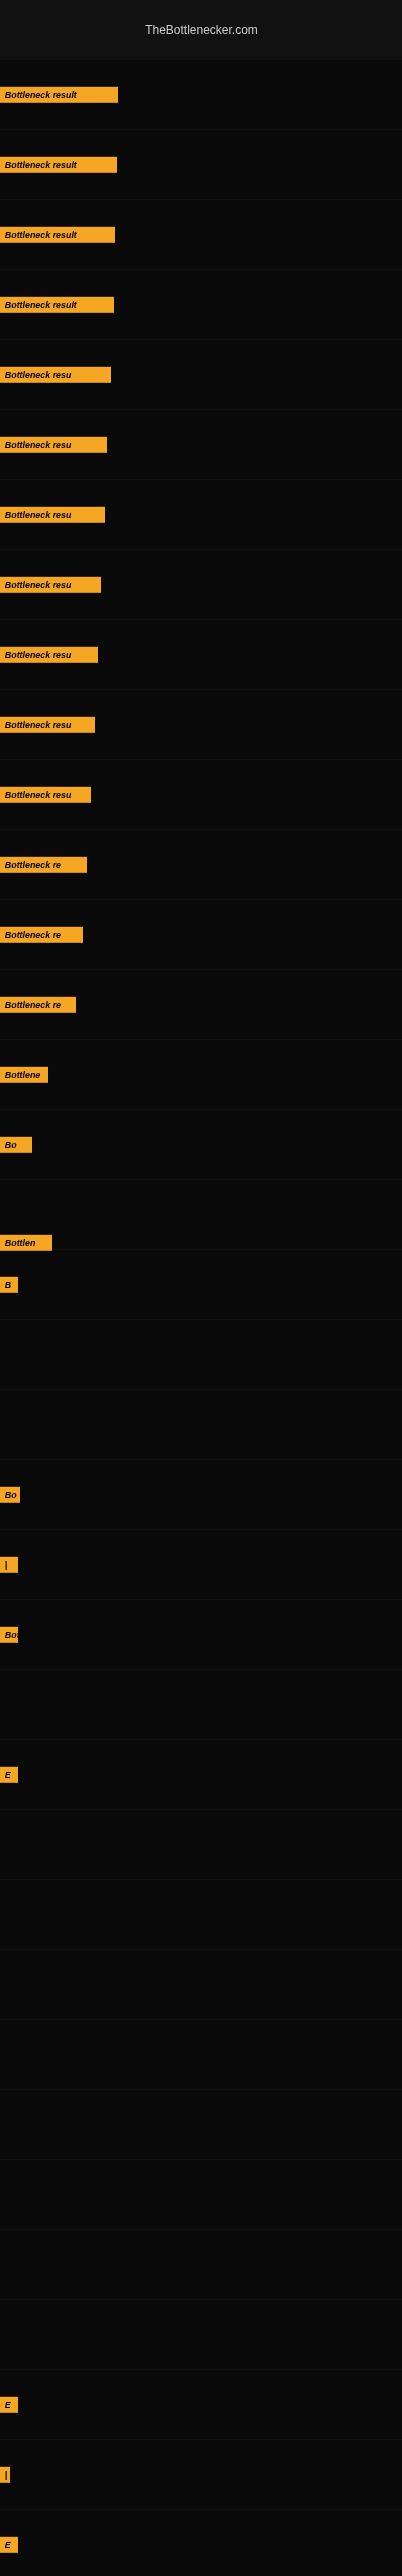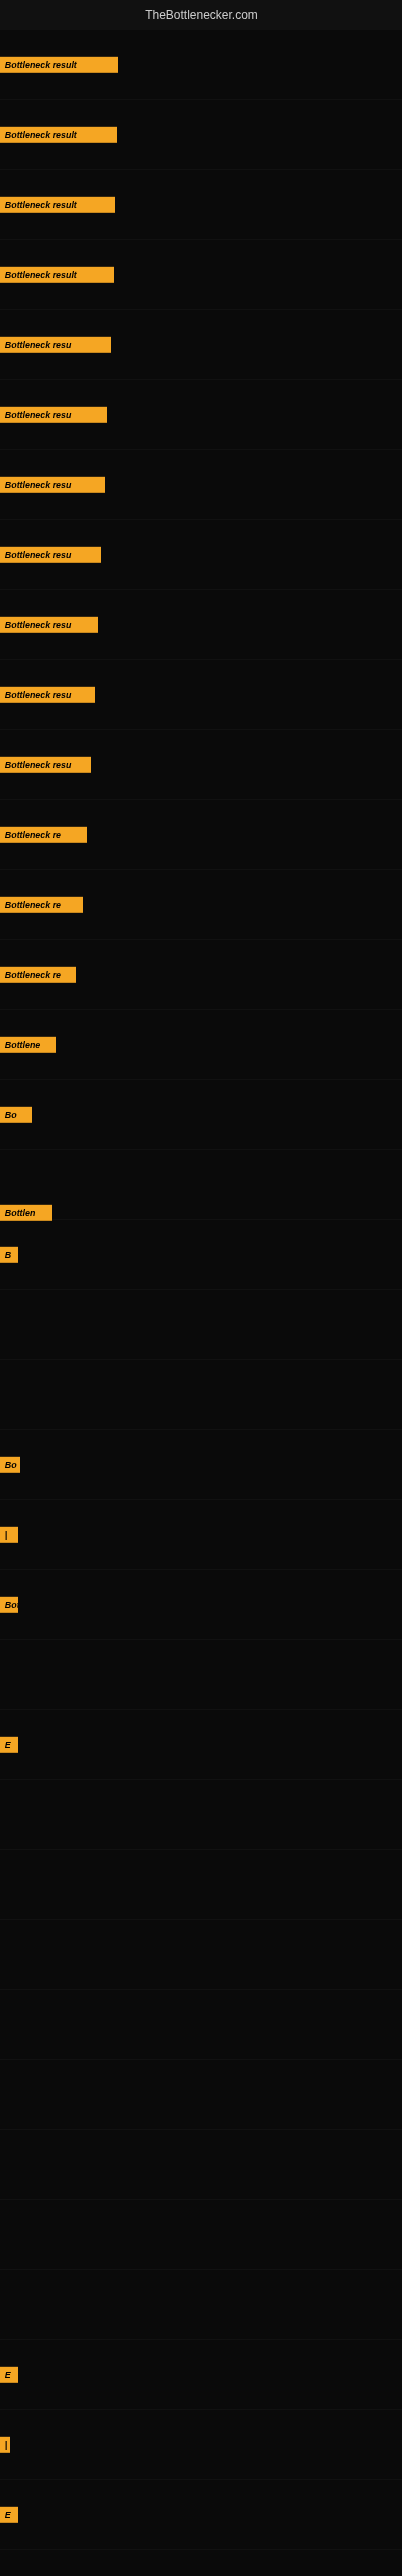--- a/index.html
+++ b/index.html
@@ -10,21 +10,21 @@
 
     body {
       background-color: #0a0a0a;
       width: 403px;
       font-family: Arial, sans-serif;
       color: #fff;
     }
 
     .page-header {
       text-align: center;
-      padding: 8px 0;
+      padding: 23px 0;
       font-size: 12px;
       color: #ccc;
       background: #111;
     }
 
     .items-container {
       display: flex;
       flex-direction: column;
       width: 100%;
     }
@@ -61,21 +61,21 @@
     .badge-w5 { width: 111px; }
     .badge-w6 { width: 107px; }
     .badge-w7 { width: 105px; }
     .badge-w8 { width: 101px; }
     .badge-w9 { width: 98px; }
     .badge-w10 { width: 95px; }
     .badge-w11 { width: 91px; }
     .badge-w12 { width: 87px; }
     .badge-w13 { width: 83px; }
     .badge-w14 { width: 76px; }
-    .badge-w15 { width: 56px; }
+    .badge-w15 { width: 48px; }
     .badge-w16 { width: 32px; }
     .badge-w17 { width: 52px; margin-top: 28px; }
     .badge-w18 { width: 17.7px; }
     .badge-w19 { width: 20px; }
     .badge-w20 { width: 17.7px; }
     .badge-w21 { width: 17.7px; }
     .badge-w30 { width: 17.7px; }
     .badge-w31 { width: 9.7px; }
     .badge-w32 { width: 17.7px; }
     .badge-w33 { width: 17.7px; }

